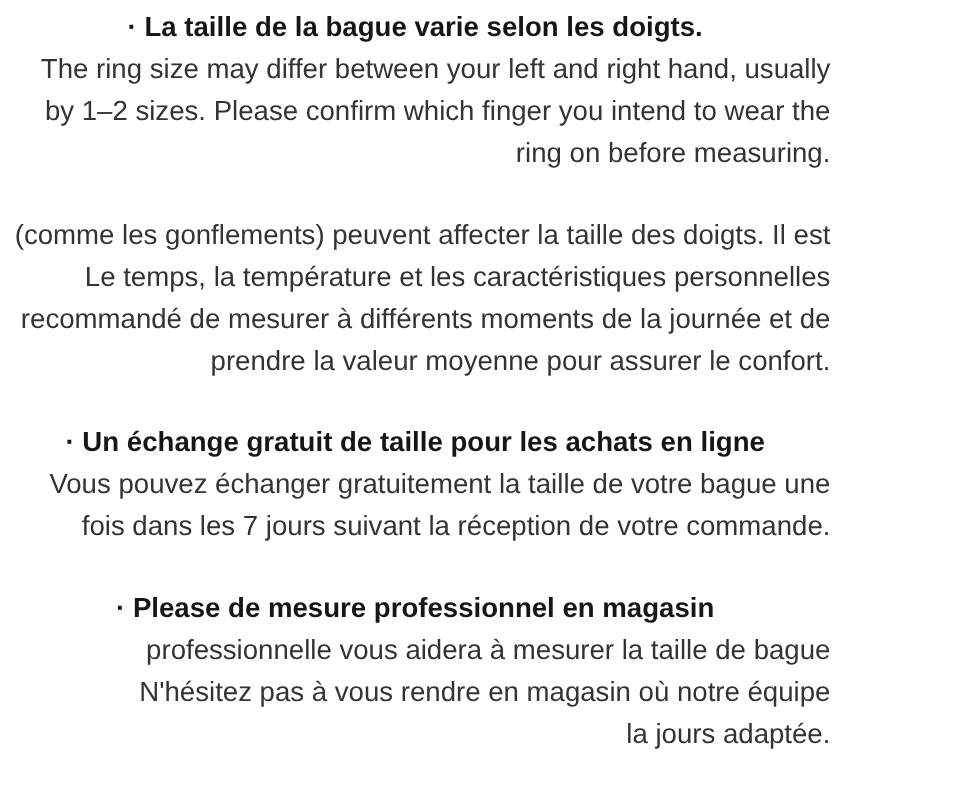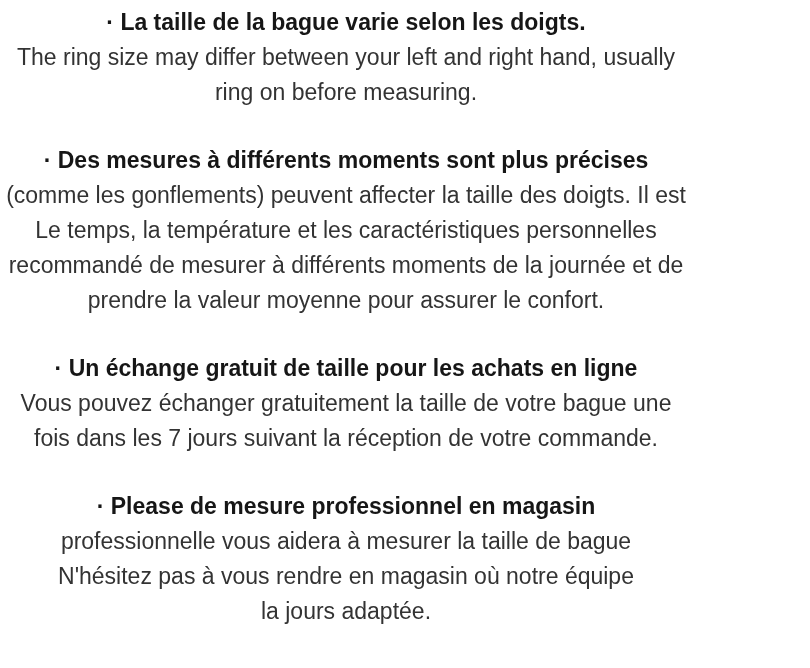--- a/index.html
+++ b/index.html
@@ -31,35 +31,36 @@
     font-weight: 700;
     color: #161616;
     white-space: nowrap;
   }
   .line {
     font-size: 23px;
     line-height: 35px;
     font-weight: 400;
     color: #333333;
     white-space: nowrap;
+    text-align: right;
   }
 </style>
 </head>
 <body>
 
 <div class="doc">
 
   <div class="section">
     <div class="heading">· La taille de la bague varie selon les doigts.</div>
     <div class="line">The ring size may differ between your left and right hand, usually</div>
+    <div class="line">by 1–2 sizes. Please confirm which finger you intend to wear the</div>
     <div class="line">ring on before measuring.</div>
   </div>
 
   <div class="section">
-    <div class="heading">· Des mesures à différents moments sont plus précises</div>
     <div class="line">(comme les gonflements) peuvent affecter la taille des doigts. Il est</div>
     <div class="line">Le temps, la température et les caractéristiques personnelles</div>
     <div class="line">recommandé de mesurer à différents moments de la journée et de</div>
     <div class="line">prendre la valeur moyenne pour assurer le confort.</div>
   </div>
 
   <div class="section">
     <div class="heading">· Un échange gratuit de taille pour les achats en ligne</div>
     <div class="line">Vous pouvez échanger gratuitement la taille de votre bague une</div>
     <div class="line">fois dans les 7 jours suivant la réception de votre commande.</div>

